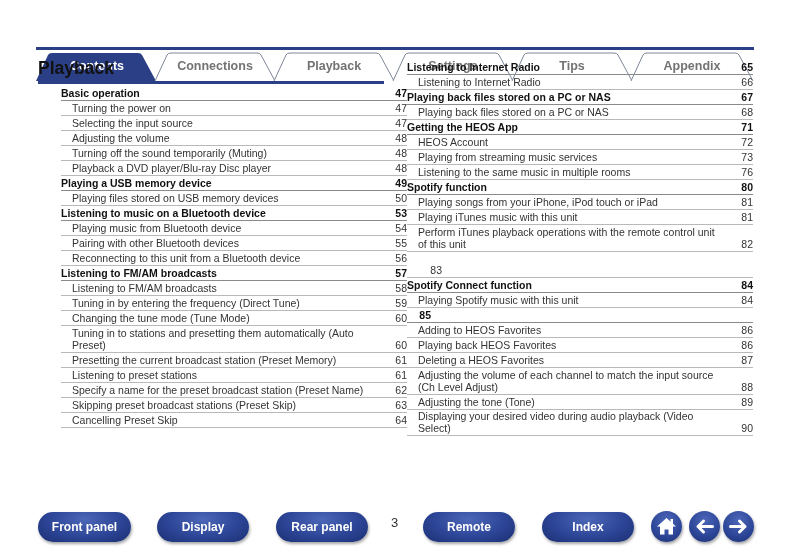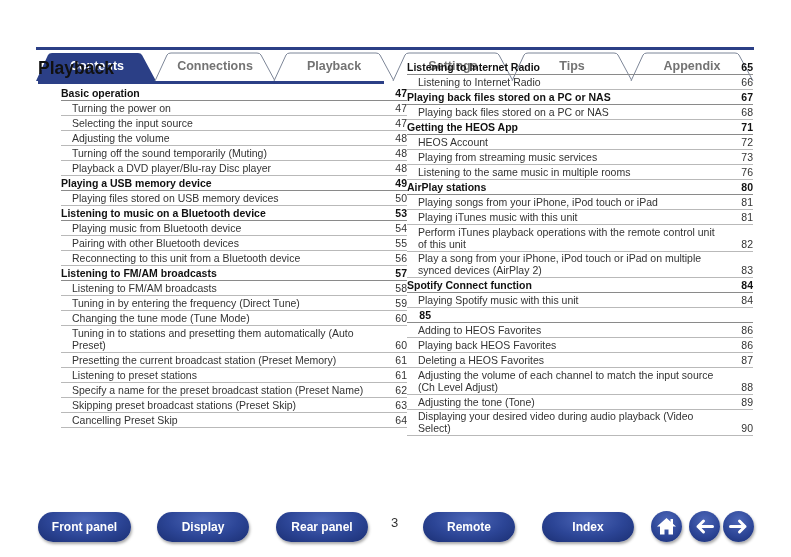--- a/index.html
+++ b/index.html
@@ -207,37 +207,36 @@
     </div>
     <div class="row s">
       <span class="t">Playing from streaming music services</span>
       <span class="p">73</span>
     </div>
     <div class="row s">
       <span class="t">Listening to the same music in multiple rooms</span>
       <span class="p">76</span>
     </div>
     <div class="row h">
-      <span class="t">AirPlay stations</span>
+      <span class="t">Spotify function</span>
       <span class="p">80</span>
     </div>
     <div class="row s">
       <span class="t">Playing songs from your iPhone, iPod touch or iPad</span>
       <span class="p">81</span>
     </div>
     <div class="row s">
       <span class="t">Playing iTunes music with this unit</span>
       <span class="p">81</span>
     </div>
     <div class="row s two">
       <span class="t">Perform iTunes playback operations with the remote control unit of this unit</span>
       <span class="p">82</span>
     </div>
     <div class="row s two">
-      <span class="t">Play a song from your iPhone, iPod touch or iPad on multiple synced devices (AirPlay 2)</span>
       <span class="p">83</span>
     </div>
     <div class="row h">
       <span class="t">Spotify Connect function</span>
       <span class="p">84</span>
     </div>
     <div class="row s">
       <span class="t">Playing Spotify music with this unit</span>
       <span class="p">84</span>
     </div>

